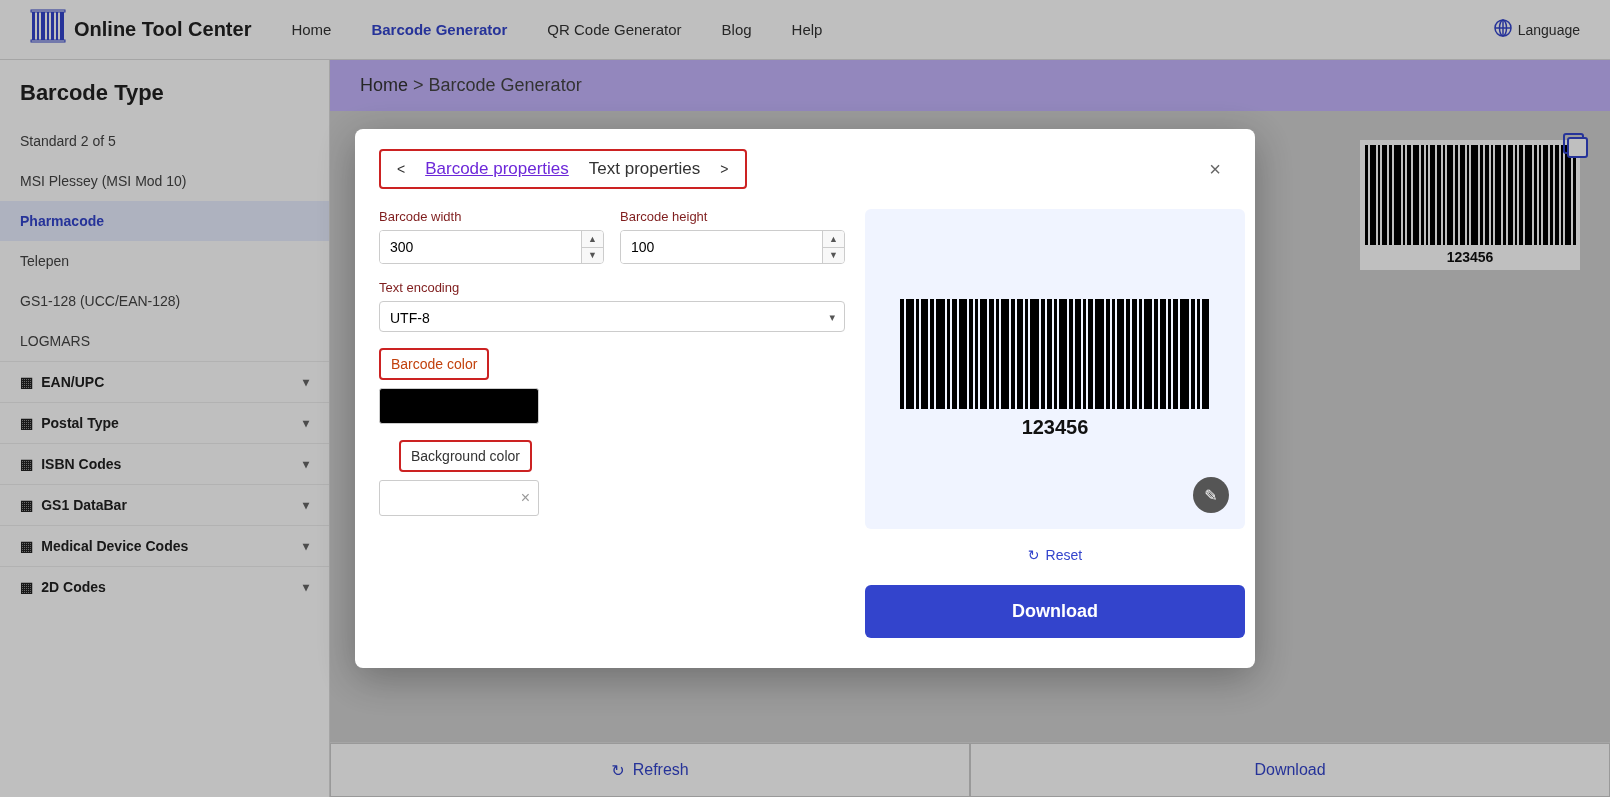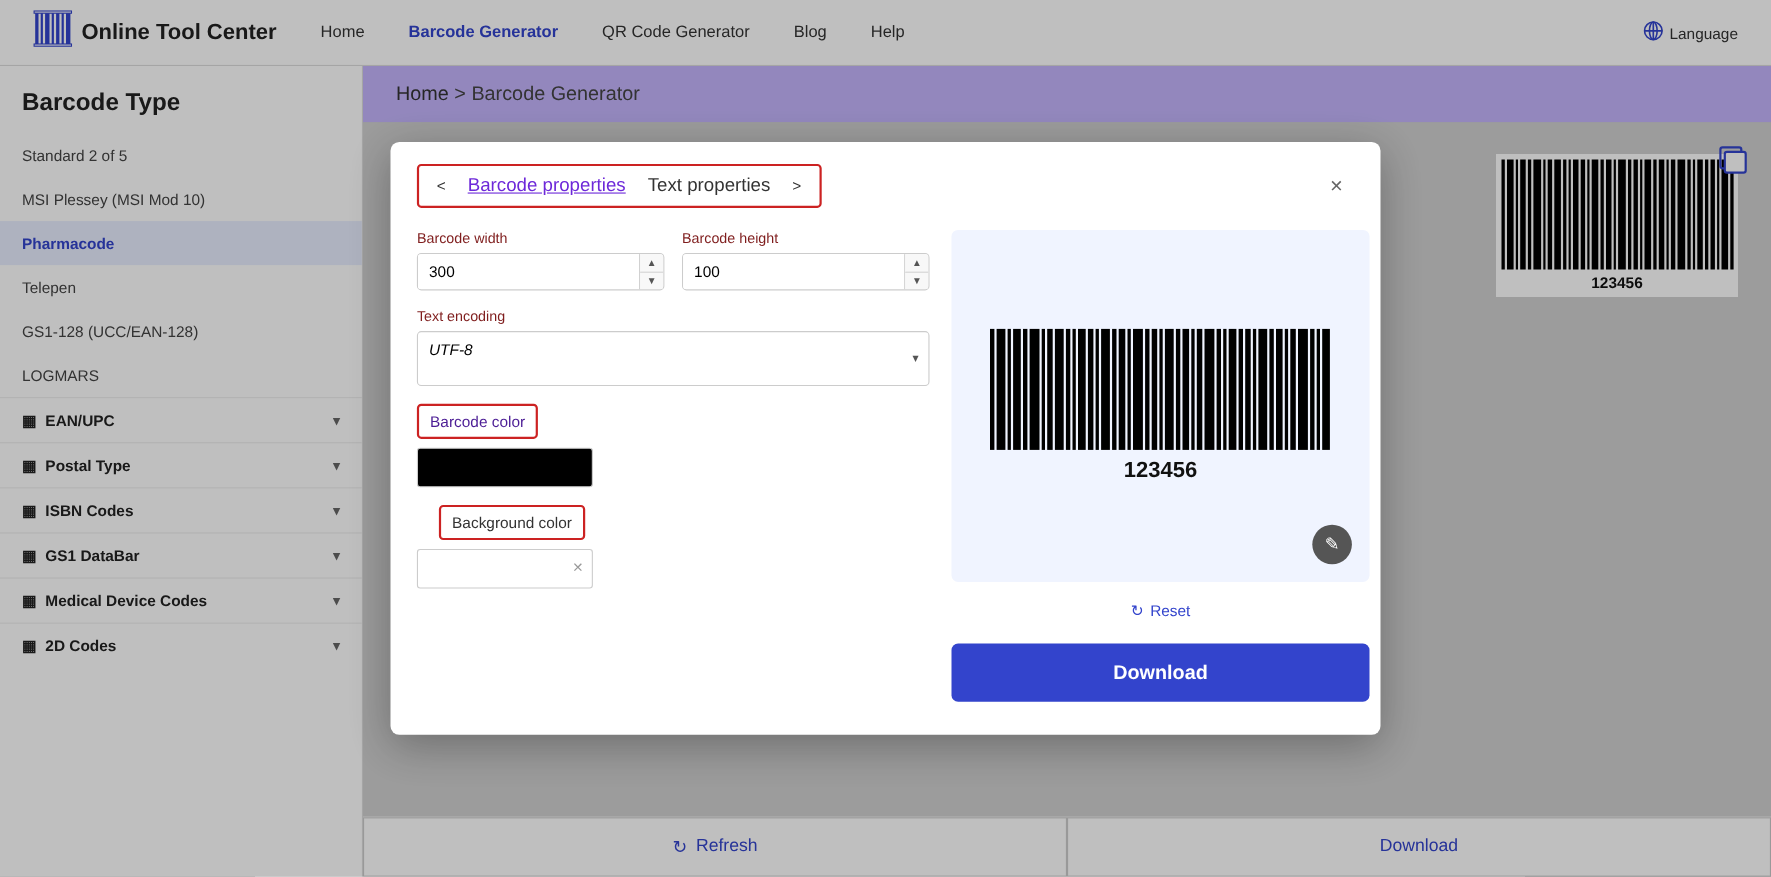--- a/index.html
+++ b/index.html
@@ -280,45 +280,44 @@
     }
     .num-arrow:first-child { border-bottom: 1px solid #ccc; }
 
     .select-wrap {
       position: relative;
     }
     .select-field {
       width: 100%;
       border: 1px solid #ccc;
       border-radius: 4px;
-      padding: 8px 30px 24px 10px;
+      padding: 8px 30px 5px 10px;
       font-size: 14px;
       appearance: none;
       background: #fff;
       cursor: pointer;
       outline: none;
-      font-style: italic;
     }
     .select-arrow {
       position: absolute;
       right: 10px;
       top: 50%;
       transform: translateY(-50%);
       font-size: 11px;
       color: #555;
       pointer-events: none;
     }
 
     .color-label-wrap {
       border: 2px solid #cc2222;
       border-radius: 4px;
       padding: 6px 10px;
       display: inline-block;
       font-size: 14px;
-      color: #4c1d95;
+      color: #c2410c;
       margin-bottom: 8px;
     }
     .color-swatch {
       width: 160px;
       height: 36px;
       background: #000;
       border: 1px solid #ccc;
       border-radius: 3px;
     }
 

